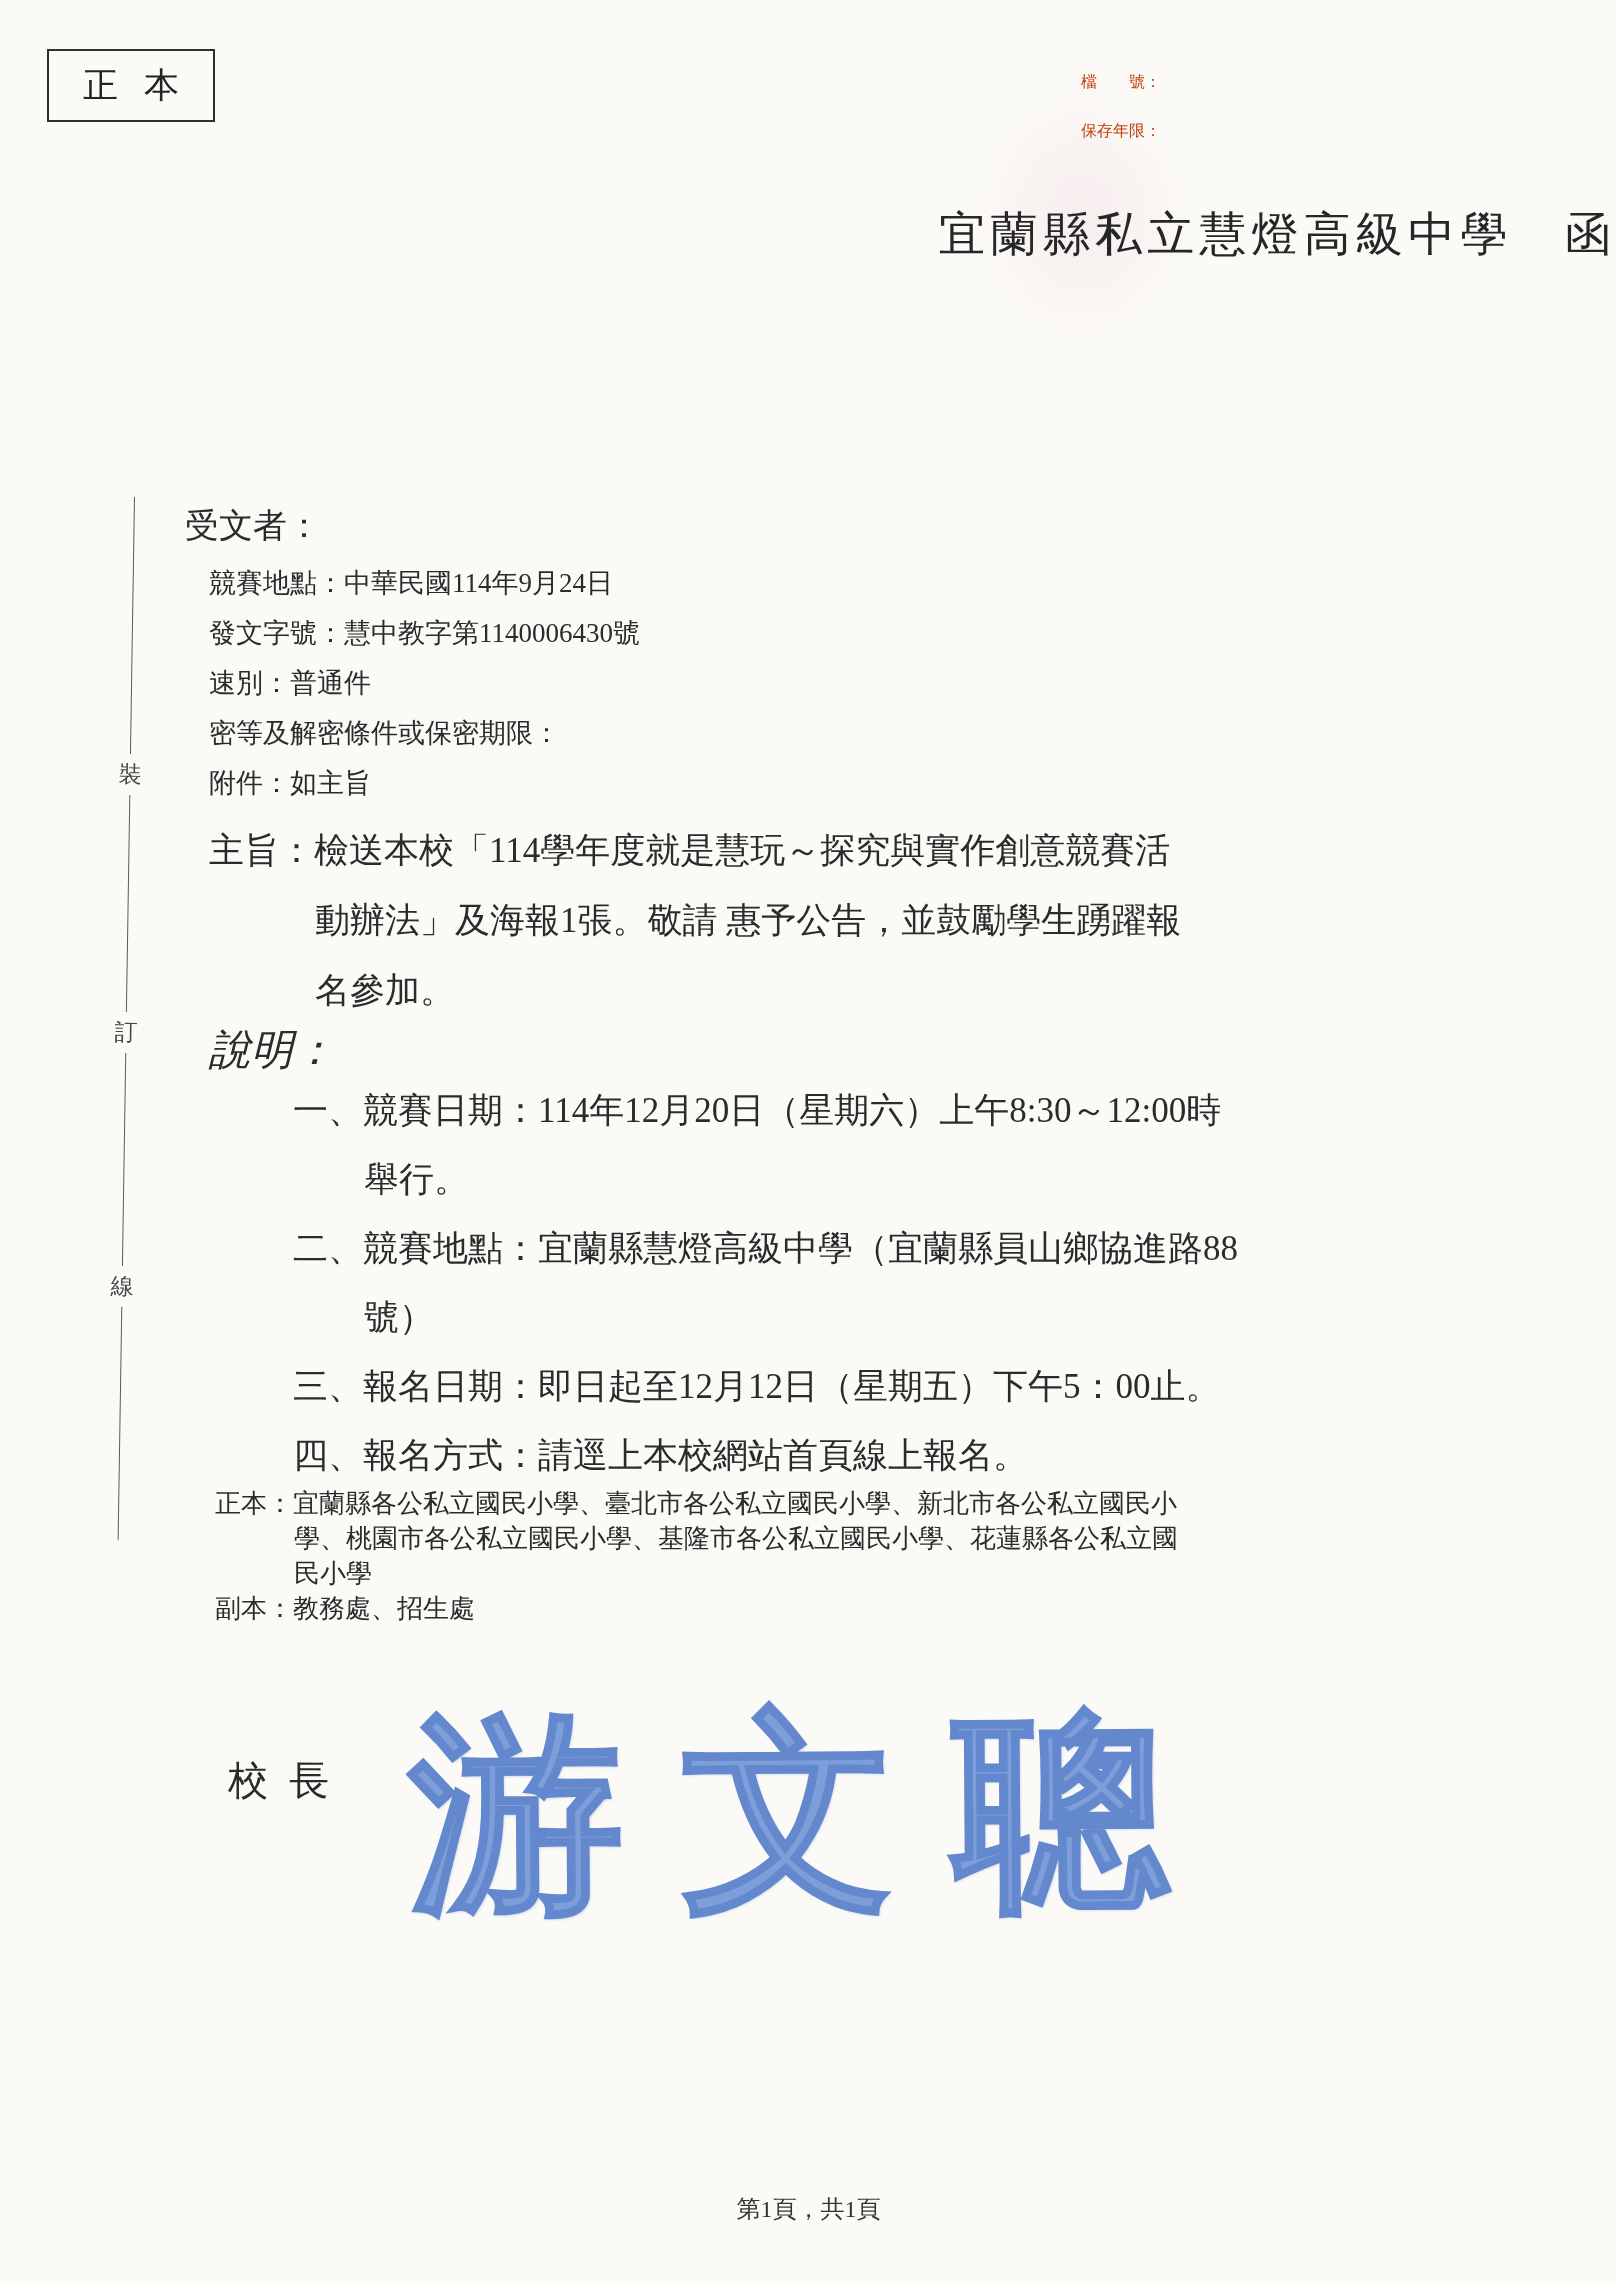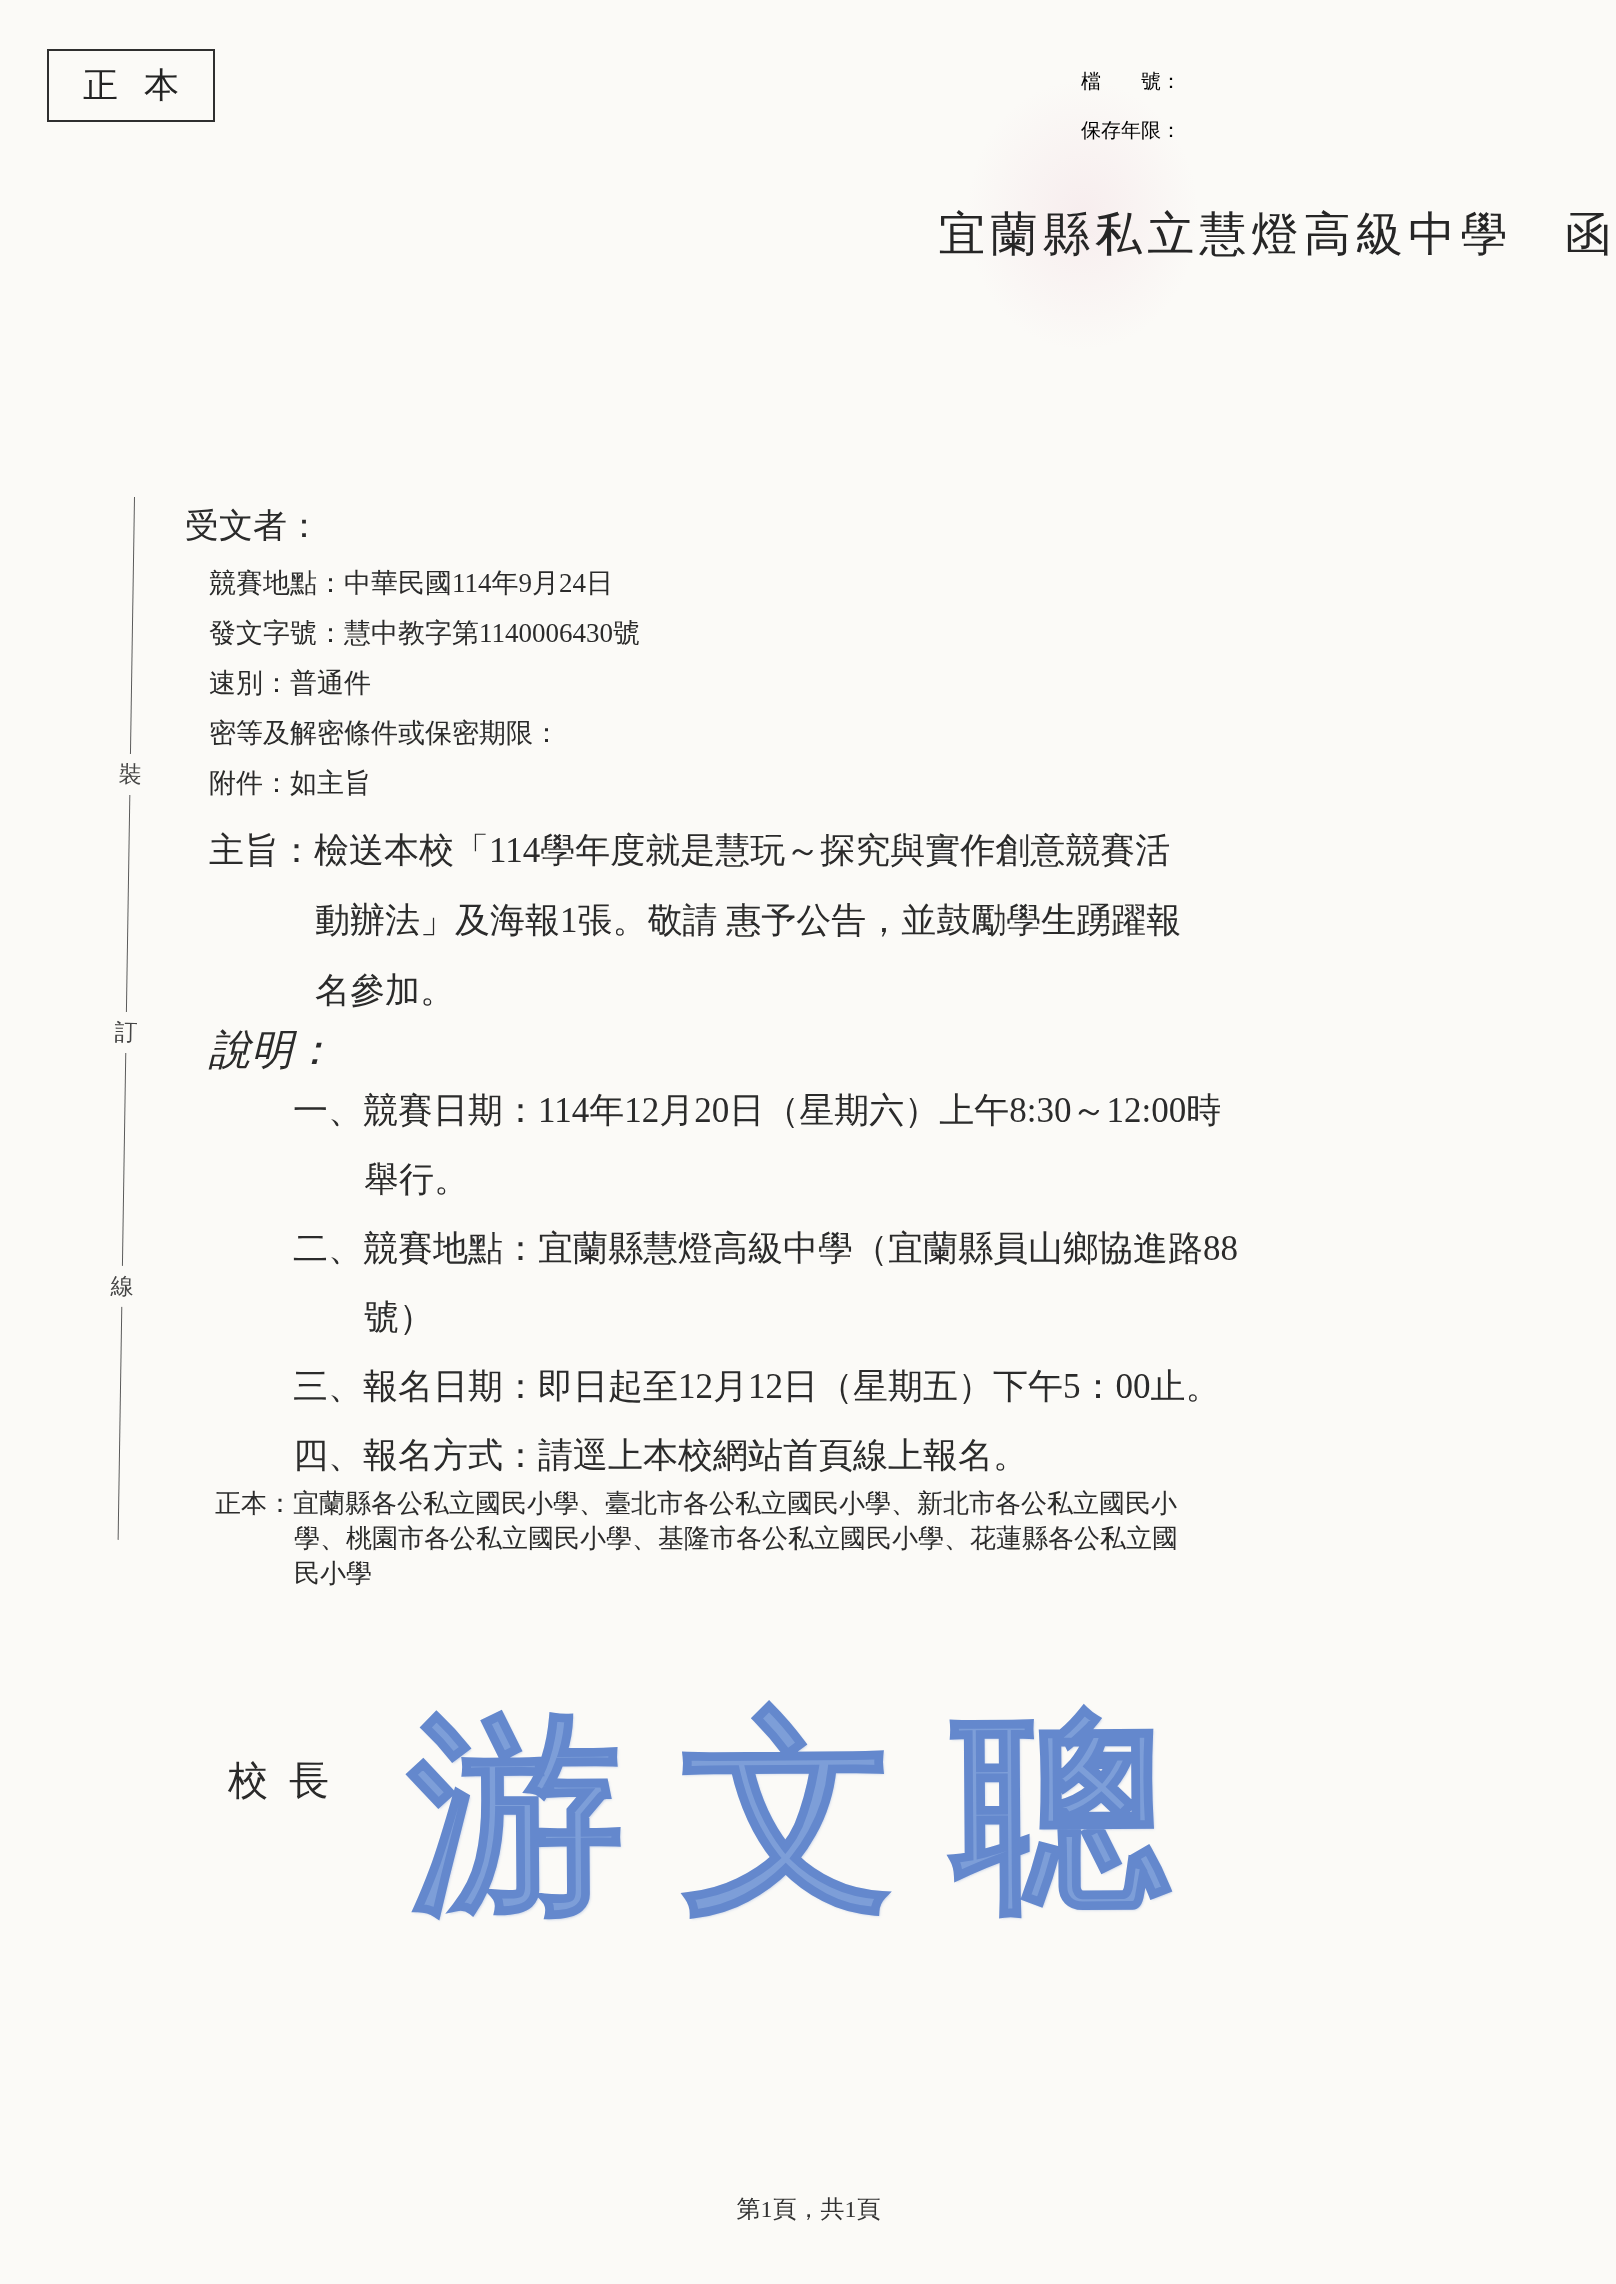--- a/index.html
+++ b/index.html
@@ -12,21 +12,21 @@
     overflow:hidden;
   }
   
   .copy-box{
     position:absolute;left:47px;top:49px;width:164px;height:69px;
     border:2.6px solid #2f2f2f;
     display:flex;align-items:center;justify-content:center;
   }
   .copy-box span{font-size:35px;letter-spacing:26px;padding-left:26px;color:#232323;}
   
-  .fileno{position:absolute;left:1081px;top:57px;font-size:20px;line-height:49px;color:#000000;}
+  .fileno{position:absolute;left:1081px;top:57px;font-size:16px;line-height:49px;color:#c2410c;}
   
   .title{
     position:absolute;left:0;top:203px;width:100%;
     text-align:right;font-size:47px;font-weight:normal;
     letter-spacing:5.2px;margin:0;color:#262626;
   }
   
   .contact{position:absolute;left:827px;top:299px;font-size:28px;line-height:38px;color:#2d2d2d;}
   
   .recipient{position:absolute;left:185px;top:503px;font-size:34px;}
@@ -119,20 +119,21 @@
     <div><span>二、</span><span>競賽地點：宜蘭縣慧燈高級中學（宜蘭縣員山鄉協進路88</span></div>
     <div class="cont">號）</div>
     <div><span>三、</span><span>報名日期：即日起至12月12日（星期五）下午5：00止。</span></div>
     <div><span>四、</span><span>報名方式：請逕上本校網站首頁線上報名。</span></div>
   </div>
 
   <div class="dist">
     <div><span>正本：</span><span>宜蘭縣各公私立國民小學、臺北市各公私立國民小學、新北市各公私立國民小</span></div>
     <div class="cont">學、桃園市各公私立國民小學、基隆市各公私立國民小學、花蓮縣各公私立國</div>
     <div class="cont">民小學</div>
+    <div><span>副本：</span><span>教務處、招生處</span></div>
   </div>
 
   <div class="sig-title">校長</div>
   <div class="stamp">游文聰</div>
 
   <div class="binding">
     <span class="mark m0">裝</span>
     <span class="mark m1">訂</span>
     <span class="mark m2">線</span>
   </div>

